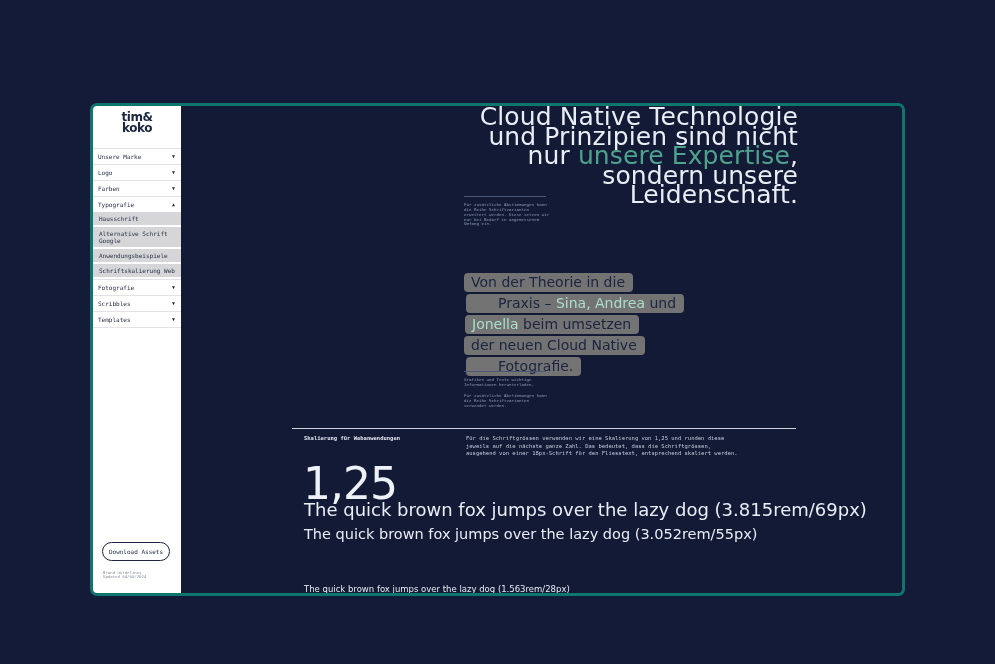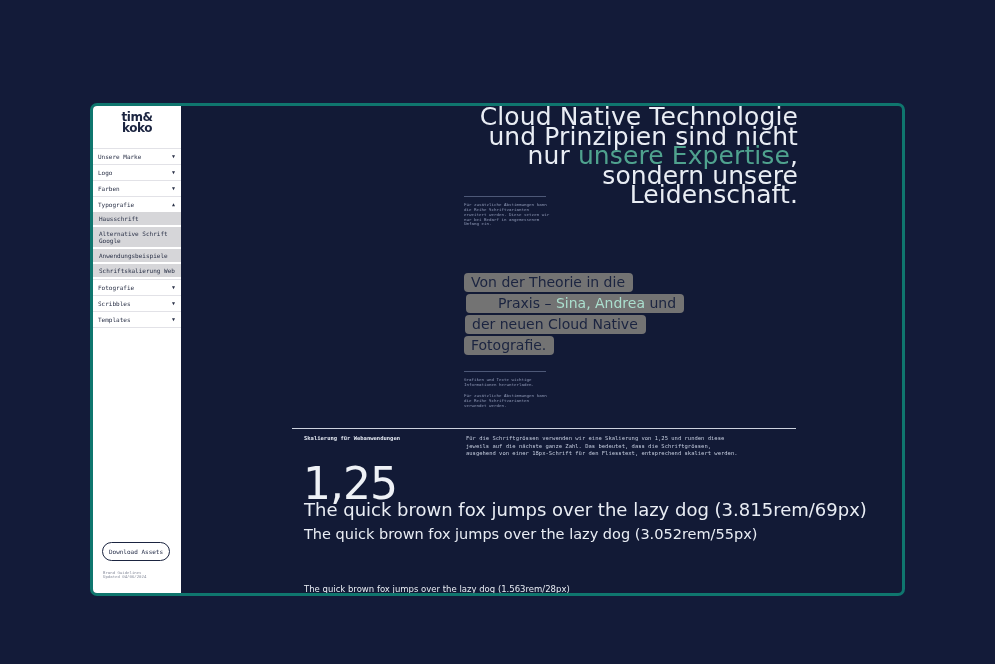--- a/index.html
+++ b/index.html
@@ -187,20 +187,23 @@
     <div class="abs tiny note1">Für zusätzliche Abstimmungen kann die Reihe Schriftvarianten erweitert werden. Diese setzen wir nur bei Bedarf in angemessenem Umfang ein.</div>
 
     <div class="abs quote">
       <div class="pill-line">
         <span class="pill">Von der Theorie in die</span>
       </div>
       <div class="pill-line">
         <span class="pill"><span>Praxis – </span><span class="mint">Sina, Andrea</span><span> und</span></span>
       </div>
       <div class="pill-line">
+        <span class="pill"><span class="mint">Jonella</span><span> beim umsetzen</span></span>
+      </div>
+      <div class="pill-line">
         <span class="pill">der neuen Cloud Native</span>
       </div>
       <div class="pill-line">
         <span class="pill">Fotografie.</span>
       </div>
     </div>
 
     <div class="abs rule-s rule2"></div>
     <div class="abs tiny note2">Grafiken und Texte wichtige Informationen herunterladen.</div>
     <div class="abs tiny note3">Für zusätzliche Abstimmungen kann die Reihe Schriftvarianten verwendet werden.</div>

